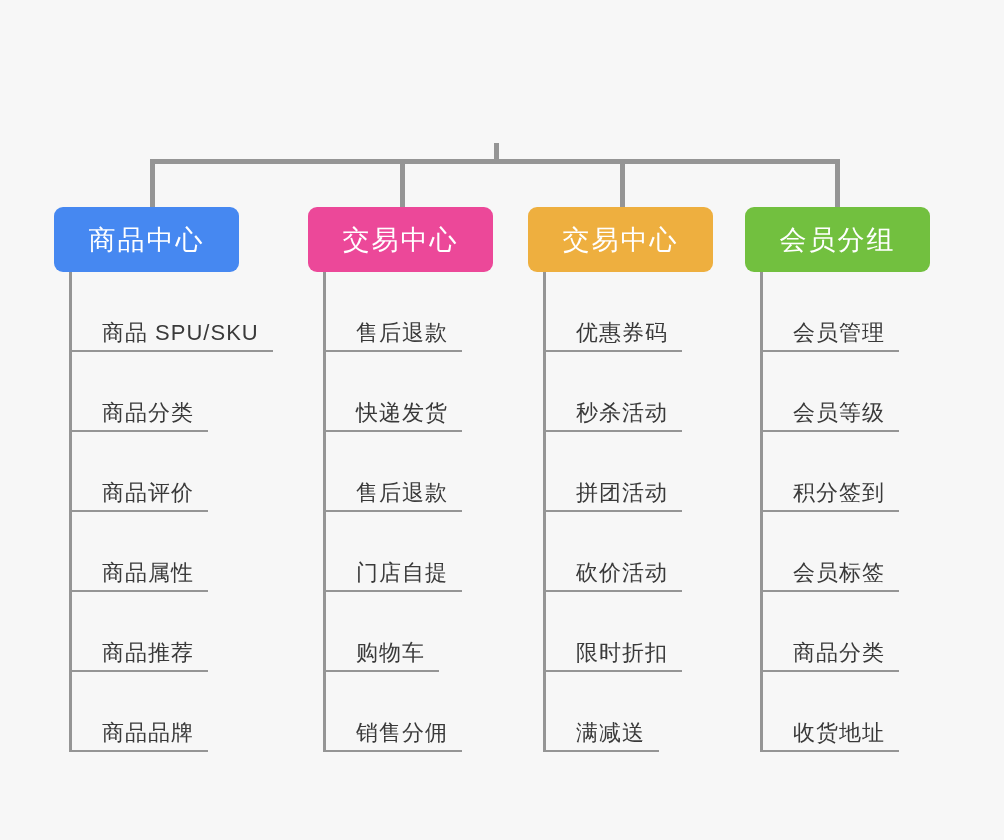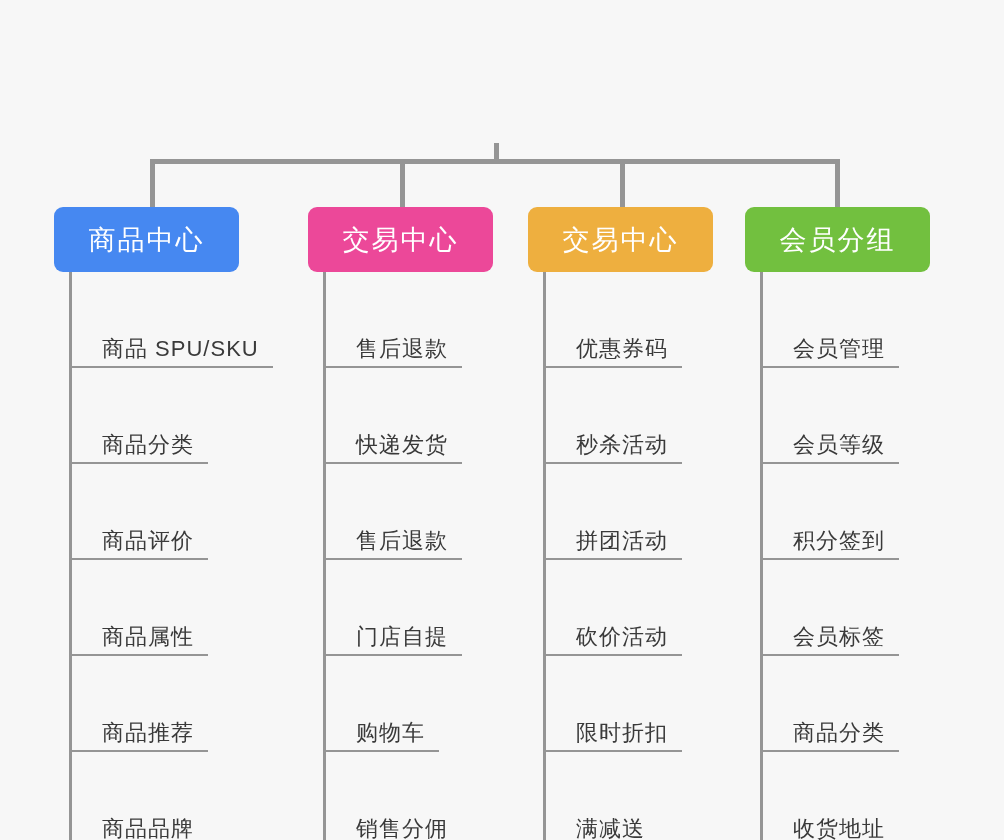--- a/index.html
+++ b/index.html
@@ -105,21 +105,21 @@
   .branch-3 .branch-header { width: 185px; }
 
   
   .leaf-list {
     position: relative;
     margin-left: 15px;
     border-left: 3px solid #959595;
     padding-top: 0;
   }
   .leaf-item {
-    height: 96px;
+    height: 80px;
     box-sizing: border-box;
     display: flex;
     align-items: flex-end;
     padding-left: 0;
   }
   .leaf-inner {
     display: inline-block;
     border-bottom: 2px solid #959595;
     padding: 0 14px 5px 30px;
     font-size: 22px;

